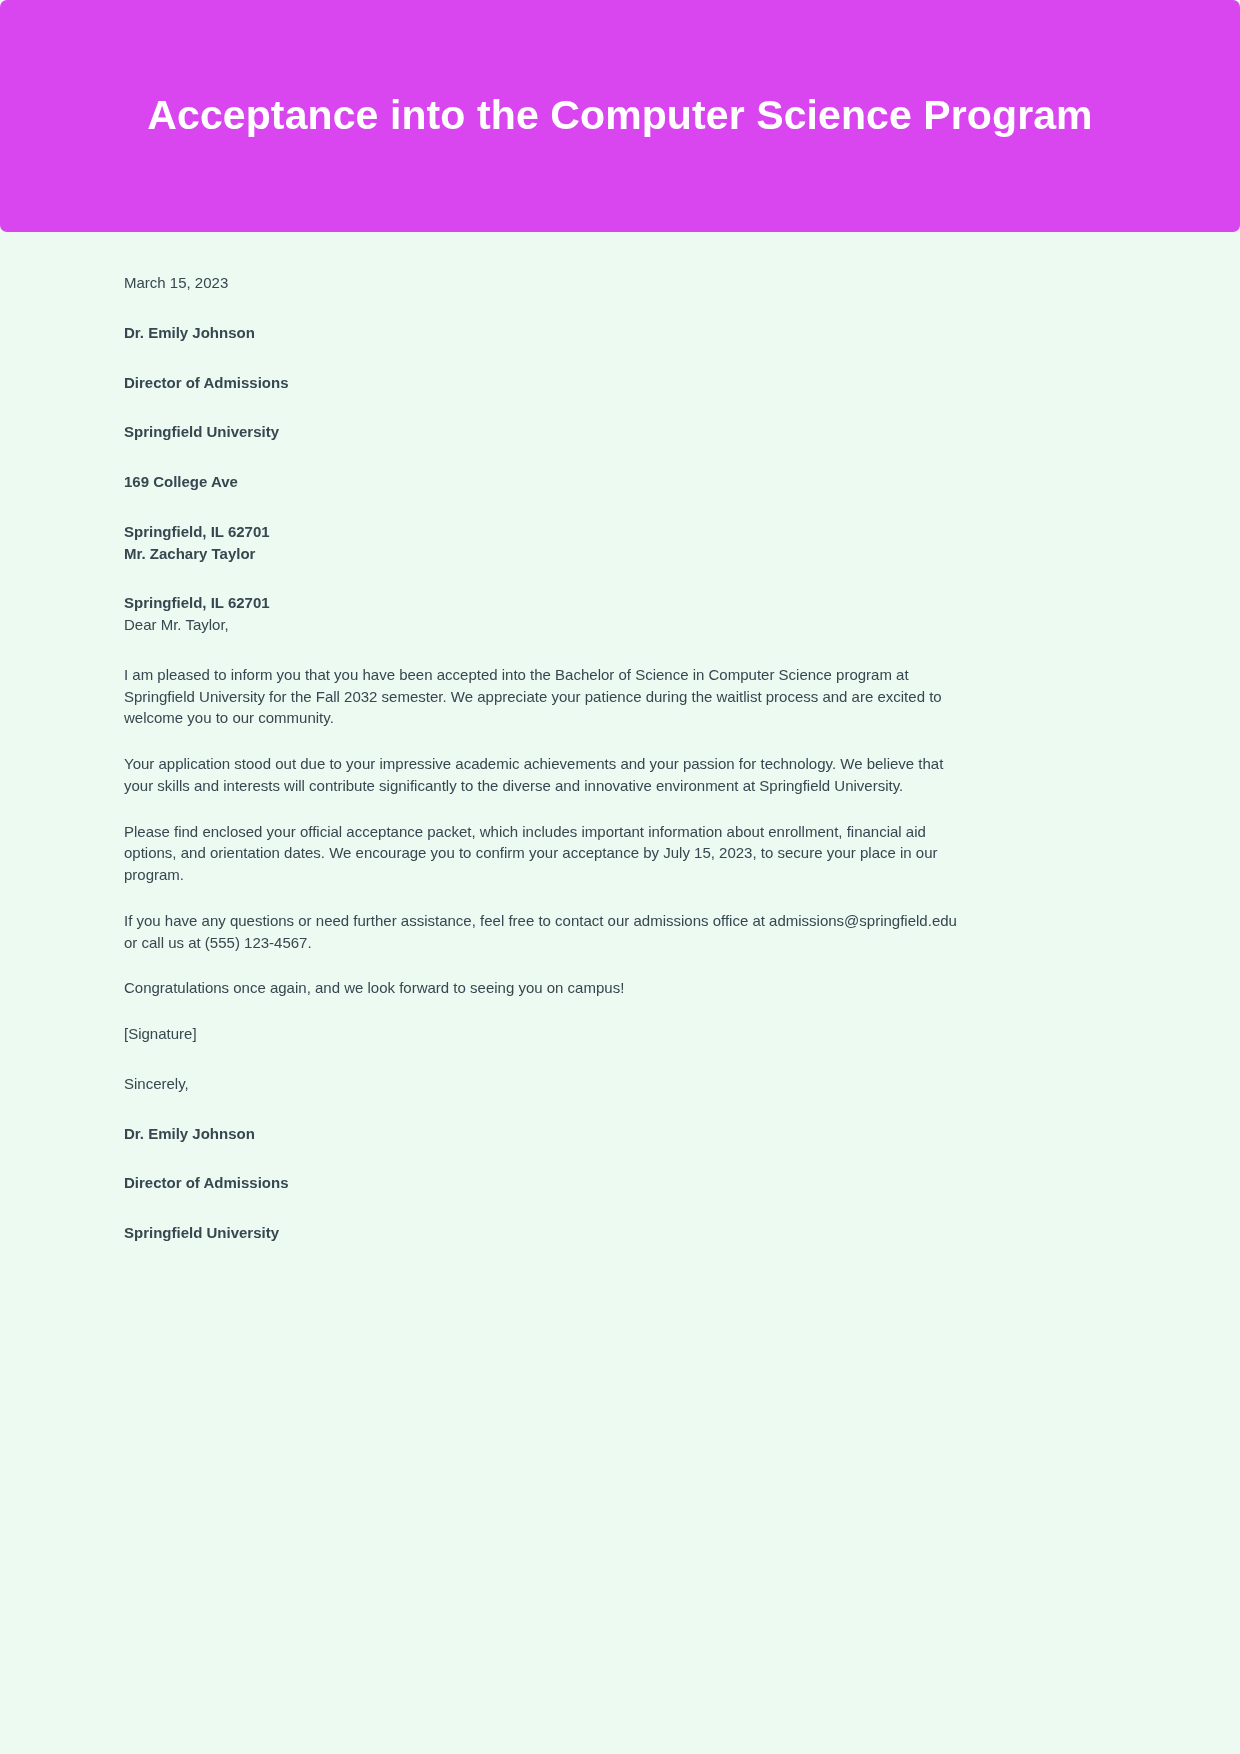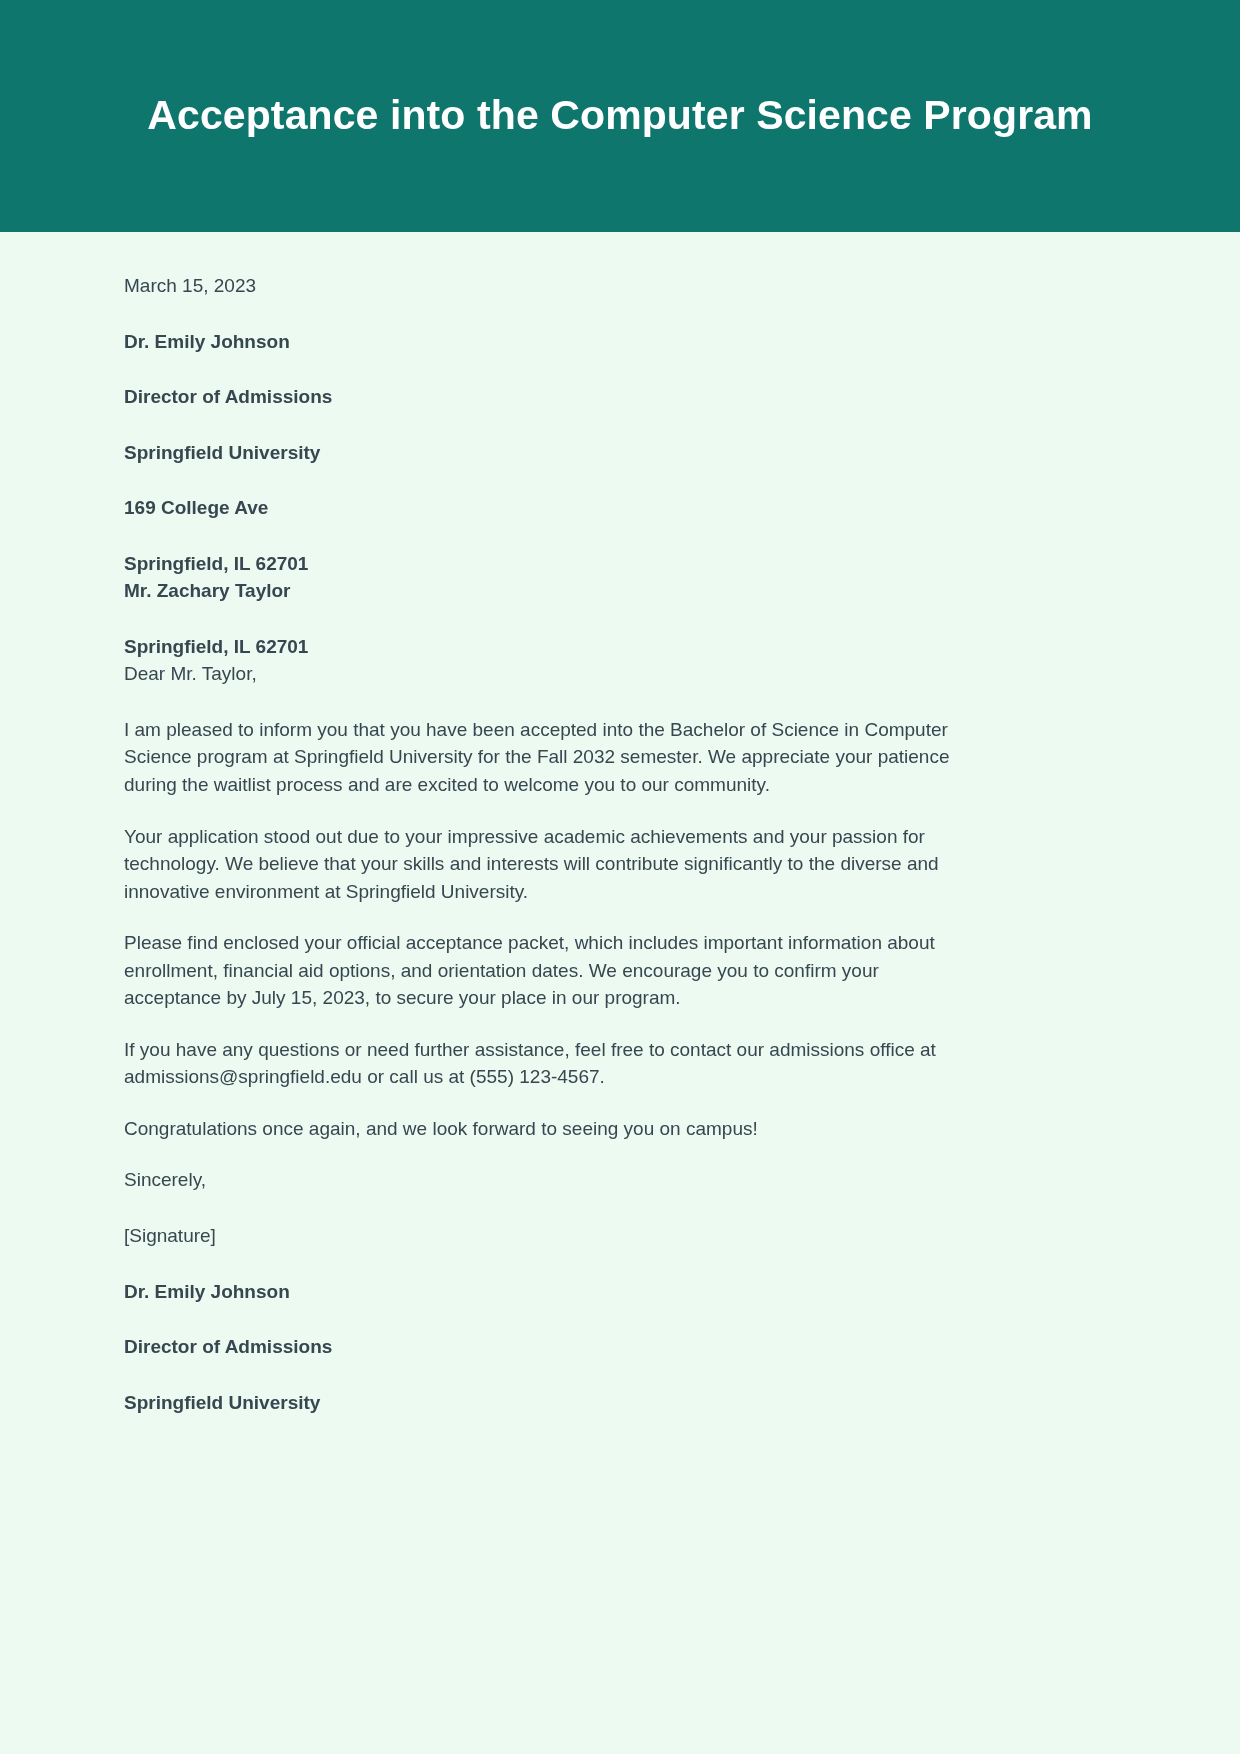--- a/index.html
+++ b/index.html
@@ -20,26 +20,27 @@
     width: 1240px;
     min-height: 1754px;
     background: #ecfaf2;
     box-sizing: border-box;
   }
 
   
   .header-banner {
     width: 100%;
     height: 232px;
-    background: #0f766e;
+    background: #d946ef;
     display: flex;
     align-items: center;
     justify-content: center;
     box-sizing: border-box;
     padding: 0 60px;
+    border-radius: 7px;
   }
   .header-title {
     color: #ffffff;
     font-family: "Liberation Sans", sans-serif;
     font-size: 41px;
     font-weight: bold;
     line-height: 1.2;
     letter-spacing: 0.1px;
     text-align: center;
     margin: 0;
@@ -49,21 +50,21 @@
   
   .letter-body {
     box-sizing: border-box;
     padding: 40px 248px 60px 124px;
   }
 
   .line,
   .para {
     color: #37474f;
     font-family: "Liberation Sans", sans-serif;
-    font-size: 19px;
+    font-size: 15px;
     line-height: 1.45;
     margin: 0 0 28px 0;
     max-width: 845px;
   }
 
   .para {
     margin-bottom: 24px;
   }
 
   .line:last-child,
@@ -113,22 +114,22 @@
     </div>
 
     <p class="line salutation">Dear Mr. Taylor,</p>
 
     <p class="para">I am pleased to inform you that you have been accepted into the Bachelor of Science in Computer Science program at Springfield University for the Fall 2032 semester. We appreciate your patience during the waitlist process and are excited to welcome you to our community.</p>
     <p class="para">Your application stood out due to your impressive academic achievements and your passion for technology. We believe that your skills and interests will contribute significantly to the diverse and innovative environment at Springfield University.</p>
     <p class="para">Please find enclosed your official acceptance packet, which includes important information about enrollment, financial aid options, and orientation dates. We encourage you to confirm your acceptance by July 15, 2023, to secure your place in our program.</p>
     <p class="para">If you have any questions or need further assistance, feel free to contact our admissions office at admissions@springfield.edu or call us at (555) 123-4567.</p>
     <p class="para">Congratulations once again, and we look forward to seeing you on campus!</p>
 
+    <p class="line">[Signature]</p>
     <p class="line">Sincerely,</p>
-    <p class="line">[Signature]</p>
 
     <div class="signature-block">
       <p class="line">Dr. Emily Johnson</p>
       <p class="line">Director of Admissions</p>
       <p class="line">Springfield University</p>
     </div>
 
   </div>
 </div>
 

